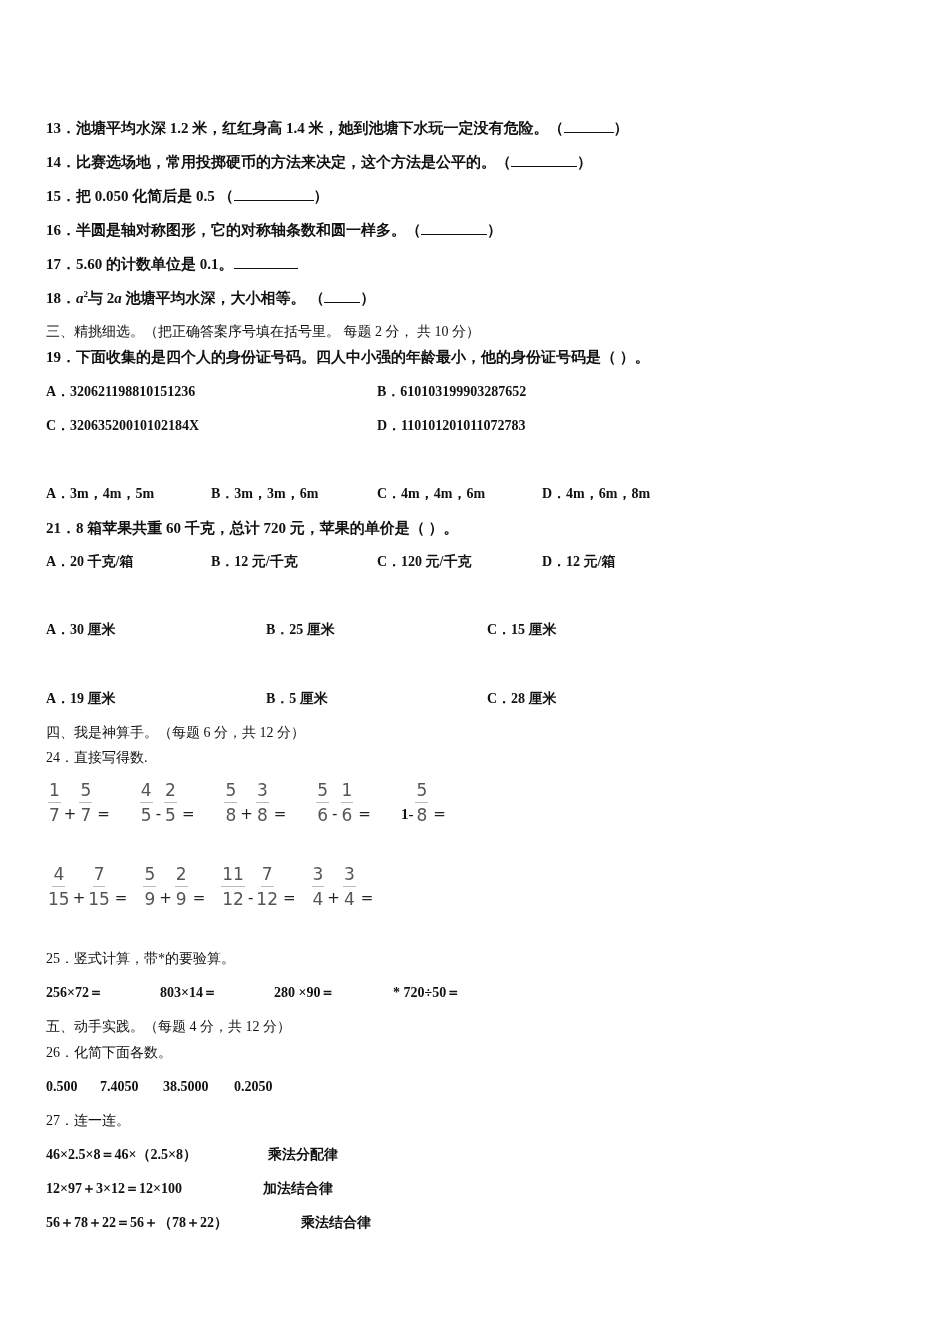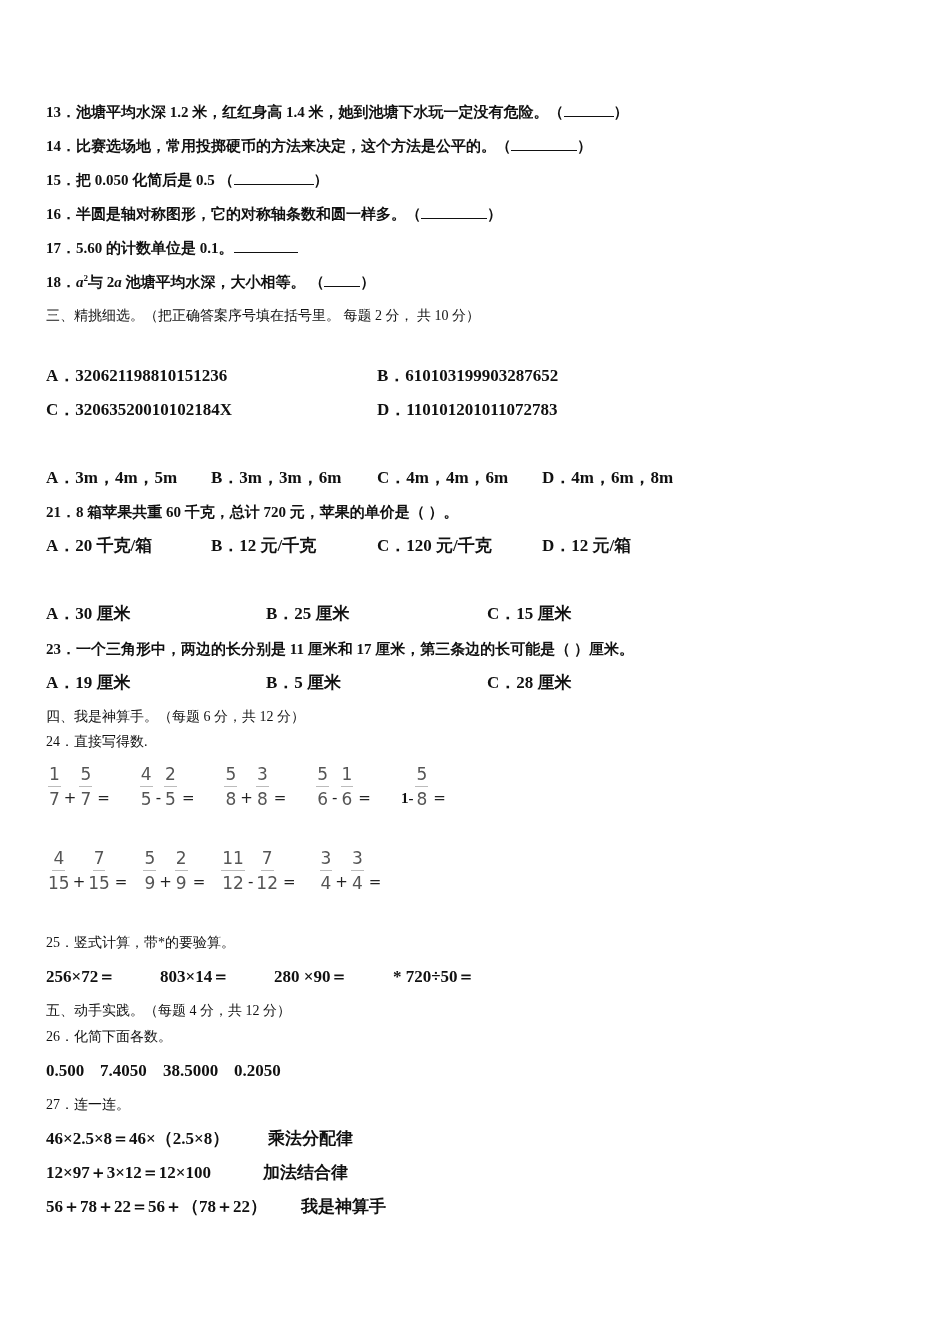--- a/index.html
+++ b/index.html
@@ -1,20 +1,20 @@
 <!DOCTYPE html>
 <html><head>
 <meta charset="utf-8">
 <style>
   html, body { margin: 0; padding: 0; background: #ffffff; }
   body { width: 950px; height: 1344px; position: relative; overflow: hidden;
          font-family: "Liberation Serif", "DejaVu Serif", serif; color: #111; }
-  .page { position: absolute; left: 0; top: 0; width: 950px; height: 964px; }
+  .page { position: absolute; left: 0; top: 16px; width: 950px; height: 964px; }
   .line { position: absolute; left: 46px; font-size: 15px; line-height: 20px; white-space: nowrap; font-weight: bold; }
-  .opt { position: absolute; font-size: 17px; line-height: 20px; white-space: nowrap; font-weight: bold; }
+  .opt { position: absolute; font-size: 14px; line-height: 20px; white-space: nowrap; font-weight: bold; }
   .sec { position: absolute; left: 46px; font-size: 14px; line-height: 20px; white-space: nowrap; font-weight: normal; }
   .blank { display: inline-block; border-bottom: 1px solid #111; height: 14px; vertical-align: baseline; }
   sup { font-size: 9px; line-height: 0; }
   i { font-style: italic; }
   
   .fracrow { position: absolute; left: 46px; display: flex; align-items: flex-end; font-family: "DejaVu Sans", sans-serif; color: #555; }
   .expr { display: flex; align-items: flex-end; margin-right: 28px; }
   .frac { display: inline-flex; flex-direction: column; align-items: center; font-size: 17px; line-height: 20px; margin: 0 2px; }
   .frac .num { padding: 0 1px 2px; border-bottom: 1px solid #bbb; }
   .frac .den { padding-top: 2px; }
@@ -40,41 +40,41 @@
     <span>16．半圆是轴对称图形，它的对称轴条数和圆一样多。（</span><span class="blank" style="width:66px"></span><span>）</span>
   </div>
   <div class="line" style="top:238px">
     <span>17．5.60 的计数单位是 0.1。</span><span class="blank" style="width:64px"></span>
   </div>
   <div class="line" style="top:272px">
     <span>18．</span><i>a</i><sup>2</sup><span>与 2</span><i>a</i><span> 池塘平均水深，大小相等。 （</span><span class="blank" style="width:36px"></span><span>）</span>
   </div>
 
   <div class="sec" style="top:306px">三、精挑细选。（把正确答案序号填在括号里。 每题 2 分， 共 10 分）</div>
+  <div class="line" style="top:331px">19．下面收集的是四个人的身份证号码。四人中小强的年龄最小，他的身份证号码是（ ）。</div>
   <div class="opt" style="top:366px;left:46px">A．320621198810151236</div>
   <div class="opt" style="top:366px;left:377px">B．610103199903287652</div>
   <div class="opt" style="top:400px;left:46px">C．32063520010102184X</div>
   <div class="opt" style="top:400px;left:377px">D．110101201011072783</div>
 
   <div class="opt" style="top:468px;left:46px">A．3m，4m，5m</div>
   <div class="opt" style="top:468px;left:211px">B．3m，3m，6m</div>
   <div class="opt" style="top:468px;left:377px">C．4m，4m，6m</div>
   <div class="opt" style="top:468px;left:542px">D．4m，6m，8m</div>
 
   <div class="line" style="top:502px">21．8 箱苹果共重 60 千克，总计 720 元，苹果的单价是（ ）。</div>
   <div class="opt" style="top:536px;left:46px">A．20 千克/箱</div>
   <div class="opt" style="top:536px;left:211px">B．12 元/千克</div>
   <div class="opt" style="top:536px;left:377px">C．120 元/千克</div>
   <div class="opt" style="top:536px;left:542px">D．12 元/箱</div>
 
   <div class="opt" style="top:604px;left:46px">A．30 厘米</div>
   <div class="opt" style="top:604px;left:266px">B．25 厘米</div>
   <div class="opt" style="top:604px;left:487px">C．15 厘米</div>
 
-  <div class="line" style="top:639px">23．一个三角形中，两边的长分别是 11 厘米和 17 厘米，第三条边的长可能是（ ）厘米。</div>
   <div class="opt" style="top:673px;left:46px">A．19 厘米</div>
   <div class="opt" style="top:673px;left:266px">B．5 厘米</div>
   <div class="opt" style="top:673px;left:487px">C．28 厘米</div>
 
   <div class="sec" style="top:707px">四、我是神算手。（每题 6 分，共 12 分）</div>
   <div class="sec" style="top:732px">24．直接写得数.</div>
 
   <div class="fracrow" style="top:764px">
     <div class="expr">
       <span class="frac">
@@ -152,21 +152,21 @@
           <span class="num">5</span>
           <span class="den">9</span>
         </span>
       <span class="op">+</span>
       <span class="frac">
           <span class="num">2</span>
           <span class="den">9</span>
         </span>
       <span class="eq">=</span>
     </div>
-    <div class="expr" style="margin-right:22px">
+    <div class="expr" style="margin-right:14px">
       <span class="frac">
           <span class="num">11</span>
           <span class="den">12</span>
         </span>
       <span class="op">-</span>
       <span class="frac">
           <span class="num">7</span>
           <span class="den">12</span>
         </span>
       <span class="eq">=</span>
@@ -197,15 +197,15 @@
   <div class="opt" style="top:1061px;left:100px">7.4050</div>
   <div class="opt" style="top:1061px;left:163px">38.5000</div>
   <div class="opt" style="top:1061px;left:234px">0.2050</div>
 
   <div class="sec" style="top:1095px">27．连一连。</div>
   <div class="opt" style="top:1129px;left:46px">46×2.5×8＝46×（2.5×8）</div>
   <div class="opt" style="top:1129px;left:268px">乘法分配律</div>
   <div class="opt" style="top:1163px;left:46px">12×97＋3×12＝12×100</div>
   <div class="opt" style="top:1163px;left:263px">加法结合律</div>
   <div class="opt" style="top:1197px;left:46px">56＋78＋22＝56＋（78＋22）</div>
-  <div class="opt" style="top:1197px;left:301px">我是神算手</div>
+  <div class="opt" style="top:1197px;left:301px">乘法结合律</div>
 
 </div>
 
 </body></html>

